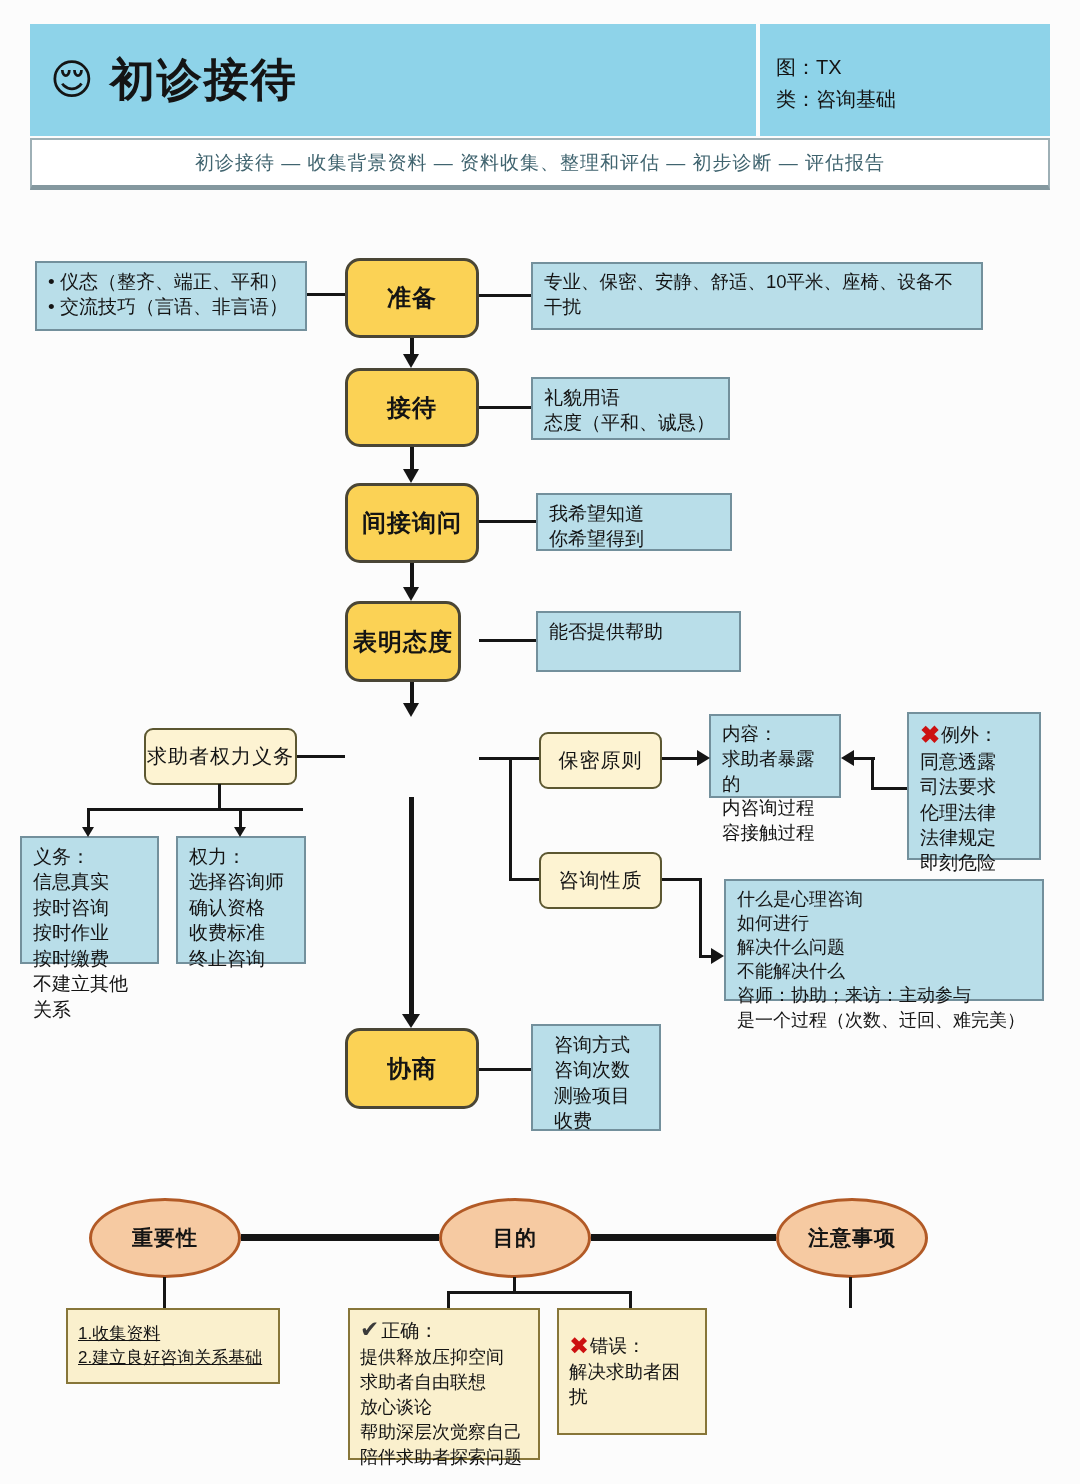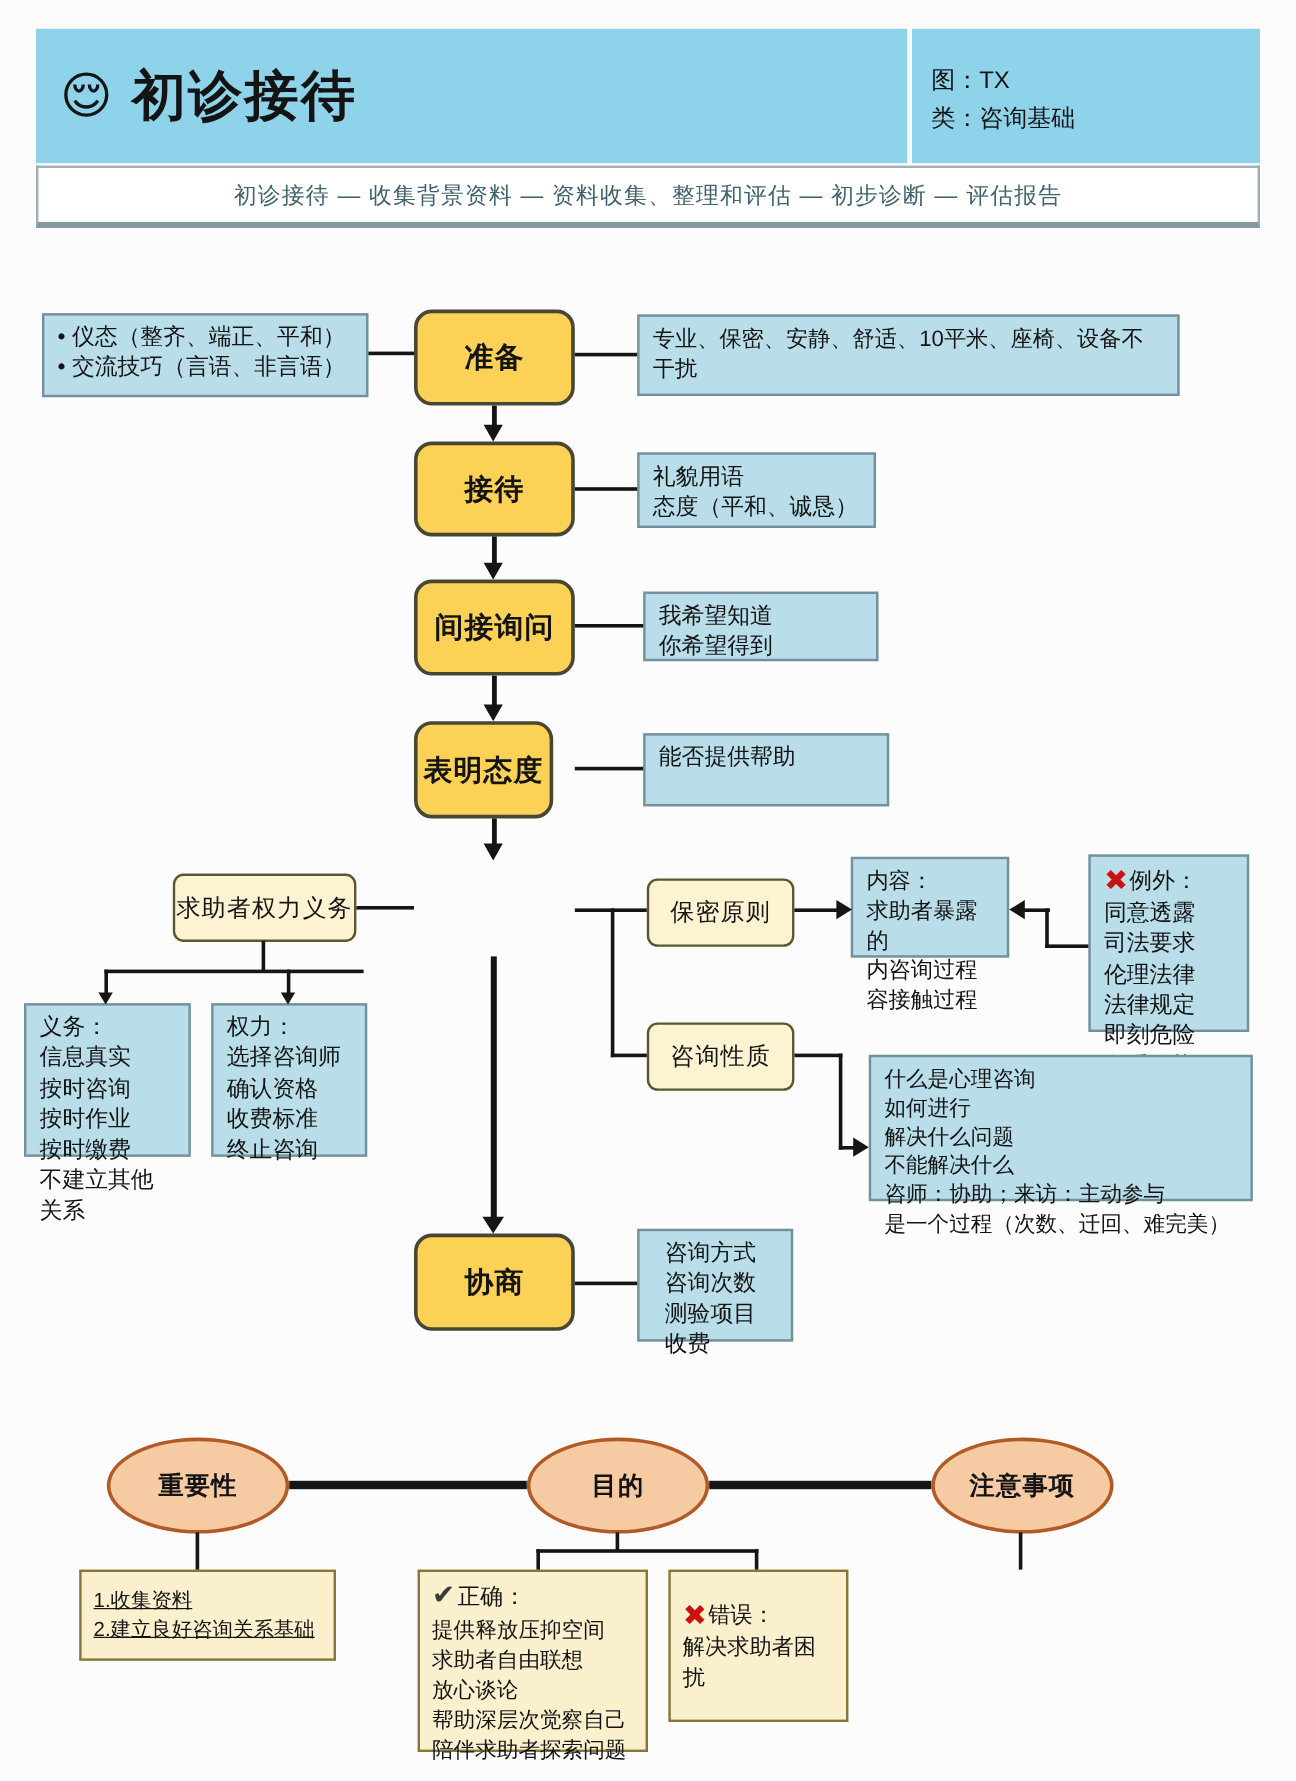--- a/index.html
+++ b/index.html
@@ -89,21 +89,21 @@
       <span class="txt">礼貌用语
 态度（平和、诚恳）</span>
     </div>
   <div class="bnote" style="left:536px;top:493px;width:196px;height:58px;">
       <span class="txt">我希望知道
 你希望得到</span>
     </div>
   <div class="bnote" style="left:536px;top:611px;width:205px;height:61px;">
       <span class="txt">能否提供帮助</span>
     </div>
-  <div class="bnote" style="left:531px;top:1024px;width:130px;height:94px;padding-left:21px;">
+  <div class="bnote" style="left:531px;top:1024px;width:130px;height:107px;padding-left:21px;">
       <span class="txt">咨询方式
 咨询次数
 测验项目
 收费</span>
     </div>
 
   <div class="clabel" style="left:144px;top:728px;width:153px;height:57px;">求助者权力义务</div>
   <div class="bnote" style="left:20px;top:836px;width:139px;height:128px;">
       <span class="txt">义务：
 信息真实
@@ -120,21 +120,21 @@
 终止咨询</span>
     </div>
 
   <div class="clabel" style="left:539px;top:732px;width:123px;height:57px;">保密原则</div>
   <div class="bnote" style="left:709px;top:714px;width:132px;height:84px;font-size:18.5px;">
       <span class="txt">内容：
 求助者暴露的
 内咨询过程
 容接触过程</span>
     </div>
-  <div class="bnote" style="left:907px;top:712px;width:134px;height:148px;align-items:flex-start;padding-top:8px;">
+  <div class="bnote" style="left:907px;top:712px;width:134px;height:148px;align-items:flex-start;padding-top:8px;font-family:Liberation Serif, serif;">
     <span class="txt"><span class="ttl-line"><span class="x-ic">✖</span><span>例外：</span></span><br><span style="white-space:pre-line;">同意透露
 司法要求
 伦理法律
 法律规定
 即刻危险
 危重传染</span></span>
   </div>
 
   <div class="clabel" style="left:539px;top:852px;width:123px;height:57px;">咨询性质</div>
   <div class="bnote" style="left:724px;top:879px;width:320px;height:122px;font-size:18px;">

